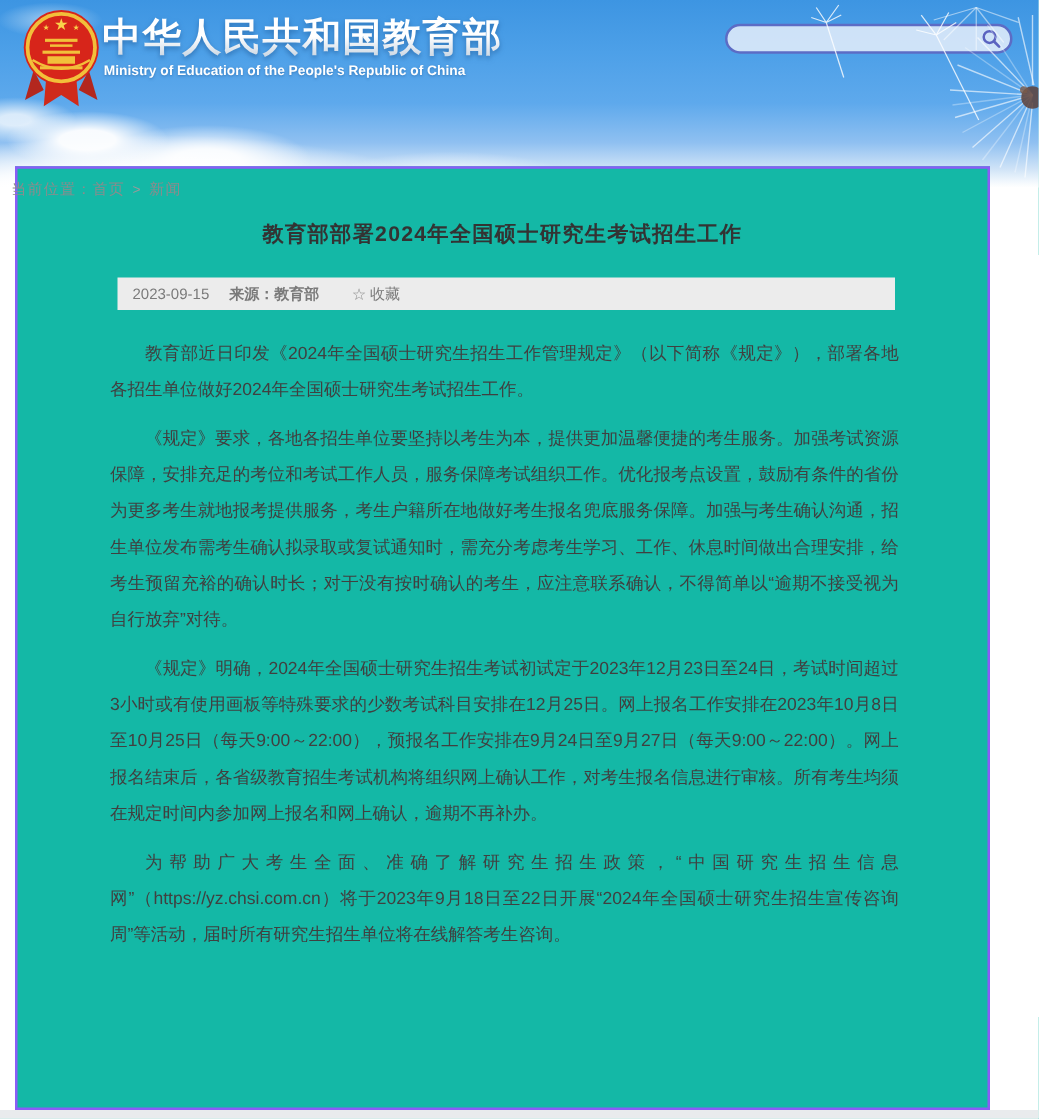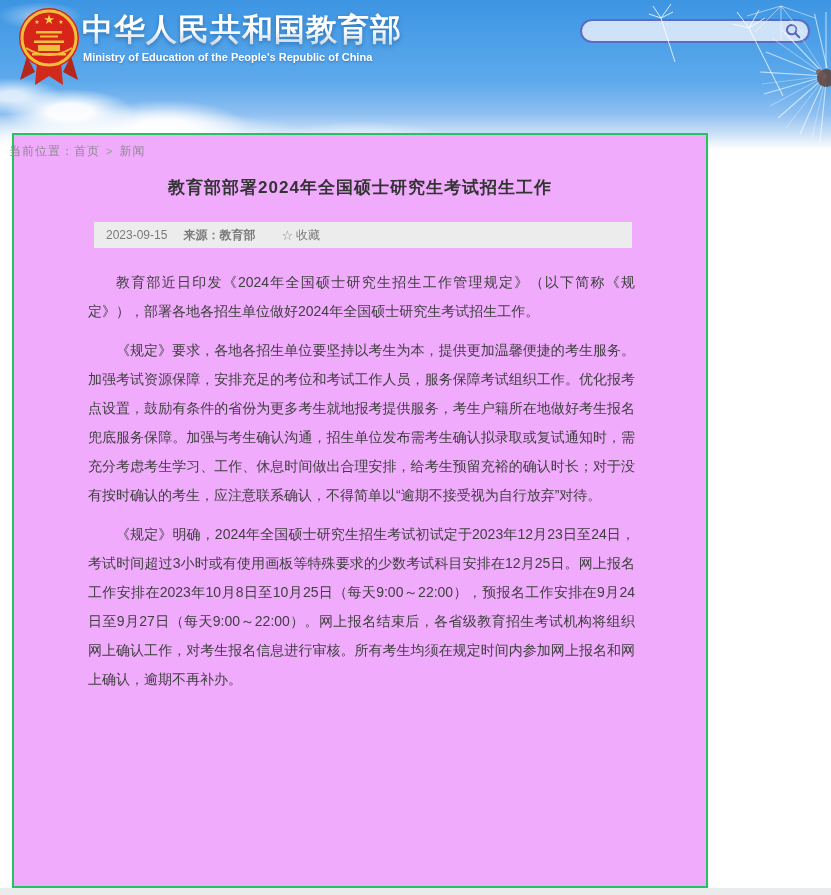--- a/index.html
+++ b/index.html
@@ -60,22 +60,22 @@
   
   .breadcrumb {
     position:absolute; left:9px; top:108px; z-index:3;
     font-size:12px; color:#8c8c8c; letter-spacing:1px;margin-top:35px;
   }
   .breadcrumb a { color:#8c8c8c; text-decoration:none; cursor:pointer; }
   .crumb-sep { margin:0 6px; font-size:11px; color:#9a9a9a; }
 
   
   .content-box {
-    position:absolute; left:12px; top:133px; width:696px; height:755px;
-    background:#f0abfc; border:2px solid #22c55e; z-index:2;
+    position:absolute; left:12px; top:133px; width:780px; height:755px;
+    background:#14b8a6; border:2px solid #8b5cf6; z-index:2;
     overflow:hidden;
   }
   .article-title {
     margin:0; padding-top:41px;
     text-align:center; font-size:17px; font-weight:bold; color:#333333;
     letter-spacing:1px;
   }
   .meta-bar {
     margin:23px 74px 0 80px; height:26px;
     background:#ececec; display:flex; align-items:center;
@@ -183,16 +183,17 @@
     <span class="meta-fav">
       <span class="fav-star">☆</span>
         <span>收藏</span>
     </span>
   </div>
 
   <div class="article-body">
       <p>教育部近日印发《2024年全国硕士研究生招生工作管理规定》（以下简称《规定》），部署各地各招生单位做好2024年全国硕士研究生考试招生工作。</p>
       <p>《规定》要求，各地各招生单位要坚持以考生为本，提供更加温馨便捷的考生服务。加强考试资源保障，安排充足的考位和考试工作人员，服务保障考试组织工作。优化报考点设置，鼓励有条件的省份为更多考生就地报考提供服务，考生户籍所在地做好考生报名兜底服务保障。加强与考生确认沟通，招生单位发布需考生确认拟录取或复试通知时，需充分考虑考生学习、工作、休息时间做出合理安排，给考生预留充裕的确认时长；对于没有按时确认的考生，应注意联系确认，不得简单以“逾期不接受视为自行放弃”对待。</p>
       <p>《规定》明确，2024年全国硕士研究生招生考试初试定于2023年12月23日至24日，考试时间超过3小时或有使用画板等特殊要求的少数考试科目安排在12月25日。网上报名工作安排在2023年10月8日至10月25日（每天9:00～22:00），预报名工作安排在9月24日至9月27日（每天9:00～22:00）。网上报名结束后，各省级教育招生考试机构将组织网上确认工作，对考生报名信息进行审核。所有考生均须在规定时间内参加网上报名和网上确认，逾期不再补办。</p>
+      <p>为帮助广大考生全面、准确了解研究生招生政策，“中国研究生招生信息网”（https://yz.chsi.com.cn）将于2023年9月18日至22日开展“2024年全国硕士研究生招生宣传咨询周”等活动，届时所有研究生招生单位将在线解答考生咨询。</p>
     </div>
 </div>
 
 <div class="bottom-strip"></div>
 
 </body></html>

